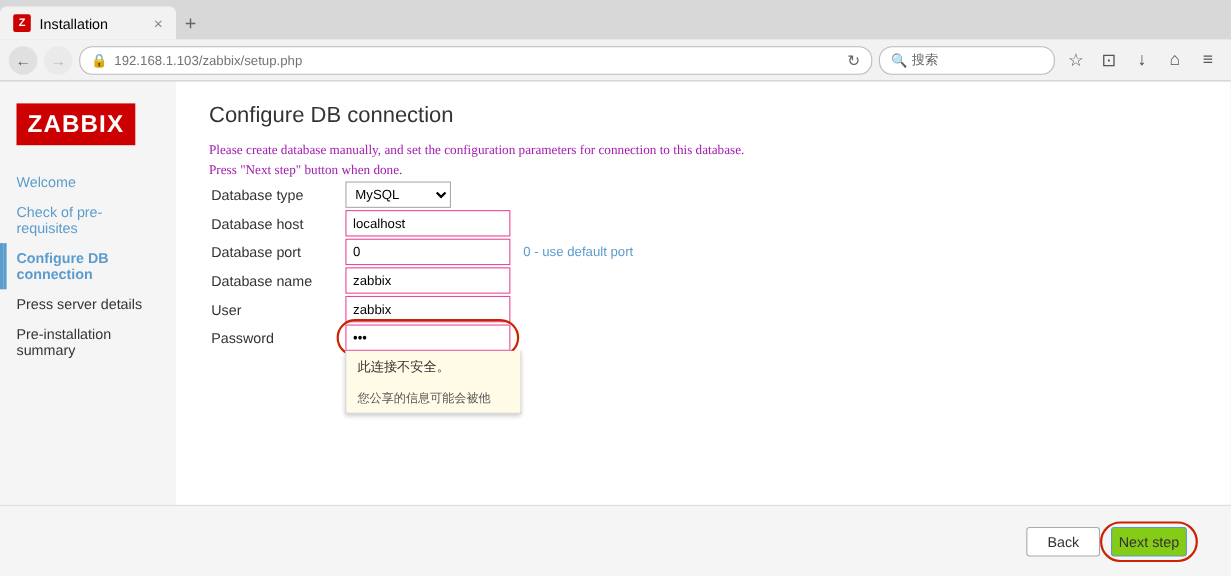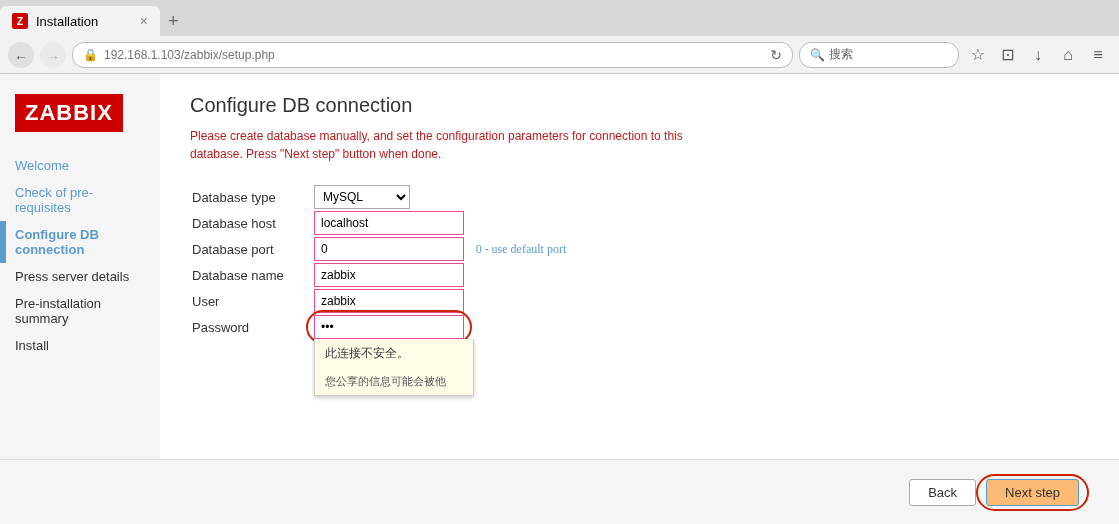--- a/index.html
+++ b/index.html
@@ -31,42 +31,42 @@
     .zabbix-logo { background: #cc0000; color: white; font-size: 22px; font-weight: 900; padding: 6px 10px; display: inline-block; margin: 10px 15px 20px 15px; letter-spacing: 1px; }
     .sidebar-nav { list-style: none; }
     .sidebar-nav li { padding: 6px 15px; cursor: pointer; font-size: 13px; color: #5c9ccc; }
     .sidebar-nav li.active { color: #5c9ccc; font-weight: bold; position: relative; }
     .sidebar-nav li.active::before { content: ''; position: absolute; left: 0; top: 0; bottom: 0; width: 3px; background: #5c9ccc; }
     .sidebar-nav li.plain { color: #333; }
 
     
     .main-content { flex: 1; background: white; padding: 20px 30px; overflow-y: auto; }
     .page-title { font-size: 20px; font-weight: normal; color: #333; margin-bottom: 10px; }
-    .page-desc { font-size: 12px; color: #b91c1c; margin-bottom: 20px; line-height: 1.5; max-width: 500px; }
+    .page-desc { font-size: 12px; color: #a21caf; line-height: 1.5; max-width: 500px; font-family: Liberation Serif, serif; }
 
     
     .form-table { width: 100%; max-width: 520px; }
     .form-label { width: 120px; font-size: 13px; color: #333; flex-shrink: 0; }
     .form-control { }
     select.db-type { padding: 2px 4px; font-size: 12px; border: 1px solid #aaa; background: white; height: 24px; }
     input.form-input { padding: 2px 6px; font-size: 12px; border: 1px solid #ec4899; height: 24px; width: 150px; }
-    .port-hint { font-size: 12px; color: #5c9ccc; margin-left: 8px; font-family: Liberation Serif, serif; }
+    .port-hint { font-size: 12px; color: #5c9ccc; margin-left: 8px; }
 
     
     .password-wrapper { position: relative; display: inline-block; }
     .password-oval { position: absolute; top: -5px; left: -8px; right: -8px; bottom: -5px; border: 2px solid #cc2200; border-radius: 20px; pointer-events: none; }
 
     
     .autocomplete-dropdown { position: absolute; top: 100%; left: 0; background: white; border: 1px solid #ccc; border-top: none; width: 160px; z-index: 100; box-shadow: 0 2px 4px rgba(0,0,0,0.2); }
     .autocomplete-dropdown .hint-text { padding: 6px 10px; font-size: 12px; color: #333; background: #fffbe6; }
 
     
     .bottom-bar { position: absolute; bottom: 0; left: 0; right: 0; height: 65px; background: #f5f5f5; display: flex; align-items: center; justify-content: flex-end; padding: 0 40px; gap: 10px; border-top: 1px solid #ddd; }
     .btn-back { padding: 5px 18px; font-size: 13px; background: white; border: 1px solid #aaa; cursor: pointer; color: #333; border-radius: 3px; }
-    .btn-next { padding: 5px 18px; font-size: 13px; background: #fdba74; border: 1px solid #5c9ccc; cursor: pointer; color: #333; border-radius: 3px; position: relative; }
+    .btn-next { padding: 5px 6px; font-size: 13px; background: #84cc16; border: 1px solid #5c9ccc; cursor: pointer; color: #333; border-radius: 3px; position: relative; }
     .btn-next-oval { position: absolute; top: -5px; left: -10px; right: -10px; bottom: -5px; border: 2px solid #cc2200; border-radius: 20px; pointer-events: none; }
 
     .page-wrapper { position: relative; height: calc(524px - 74px); display: flex; flex-direction: column; }
     .content-area { display: flex; flex: 1; overflow: hidden; }
   </style>
 </head>
 <body>
 
 <div class="browser-chrome">
 
@@ -105,21 +105,20 @@
   <div class="content-area">
 
     <div class="sidebar">
       <div class="zabbix-logo">ZABBIX</div>
       <ul class="sidebar-nav">
         <li class="link" style="color:#5c9ccc;">Welcome</li>
         <li class="link" style="color:#5c9ccc;">Check of pre-requisites</li>
         <li class="active" style="color:#5c9ccc; font-weight:bold; border-left:3px solid #5c9ccc; padding-left:12px;">Configure DB connection</li>
         <li class="plain">Press server details</li>
         <li class="plain">Pre-installation summary</li>
-        <li class="plain">Install</li>
       </ul>
     </div>
 
     <div class="main-content">
       <h1 class="page-title">Configure DB connection</h1>
       <p class="page-desc">Please create database manually, and set the configuration parameters for connection to this database. Press "Next step" button when done.</p>
 
       <table class="form-table">
         <tbody>
 

